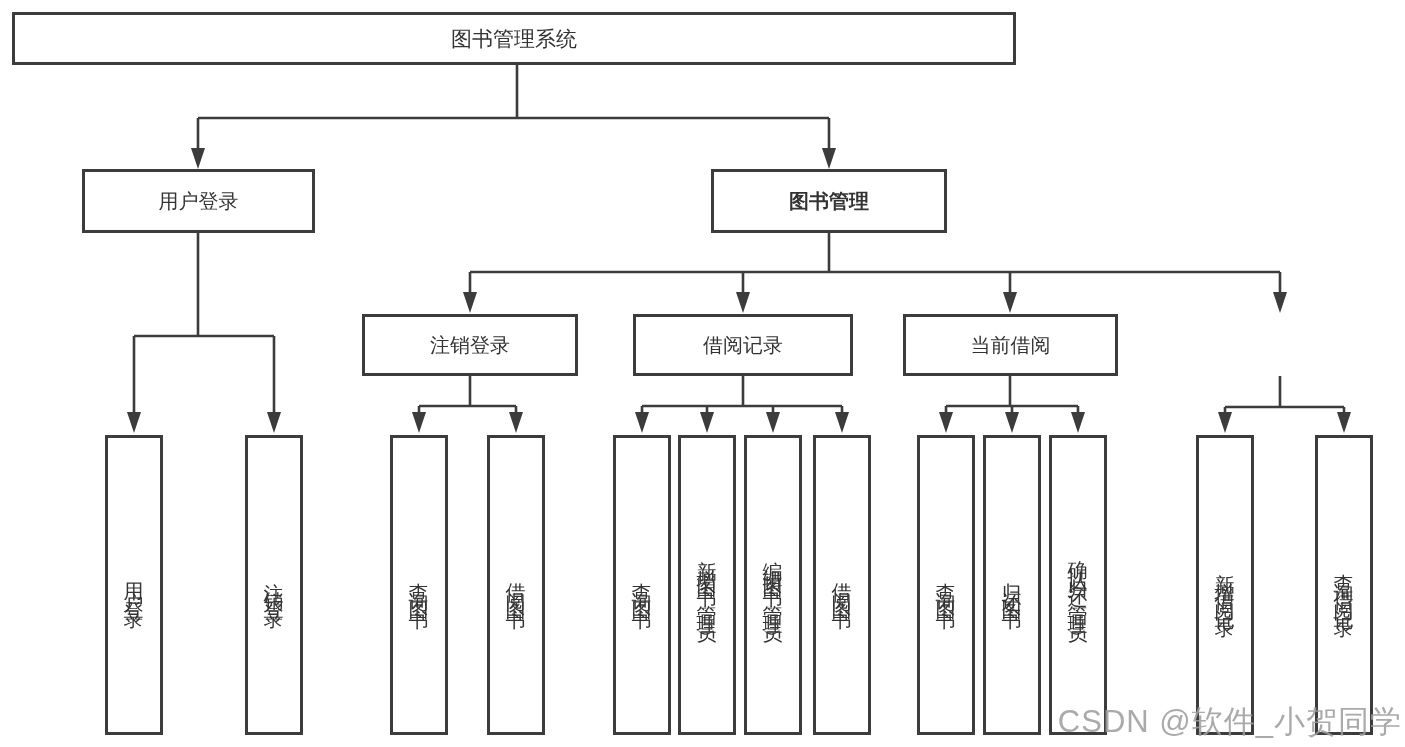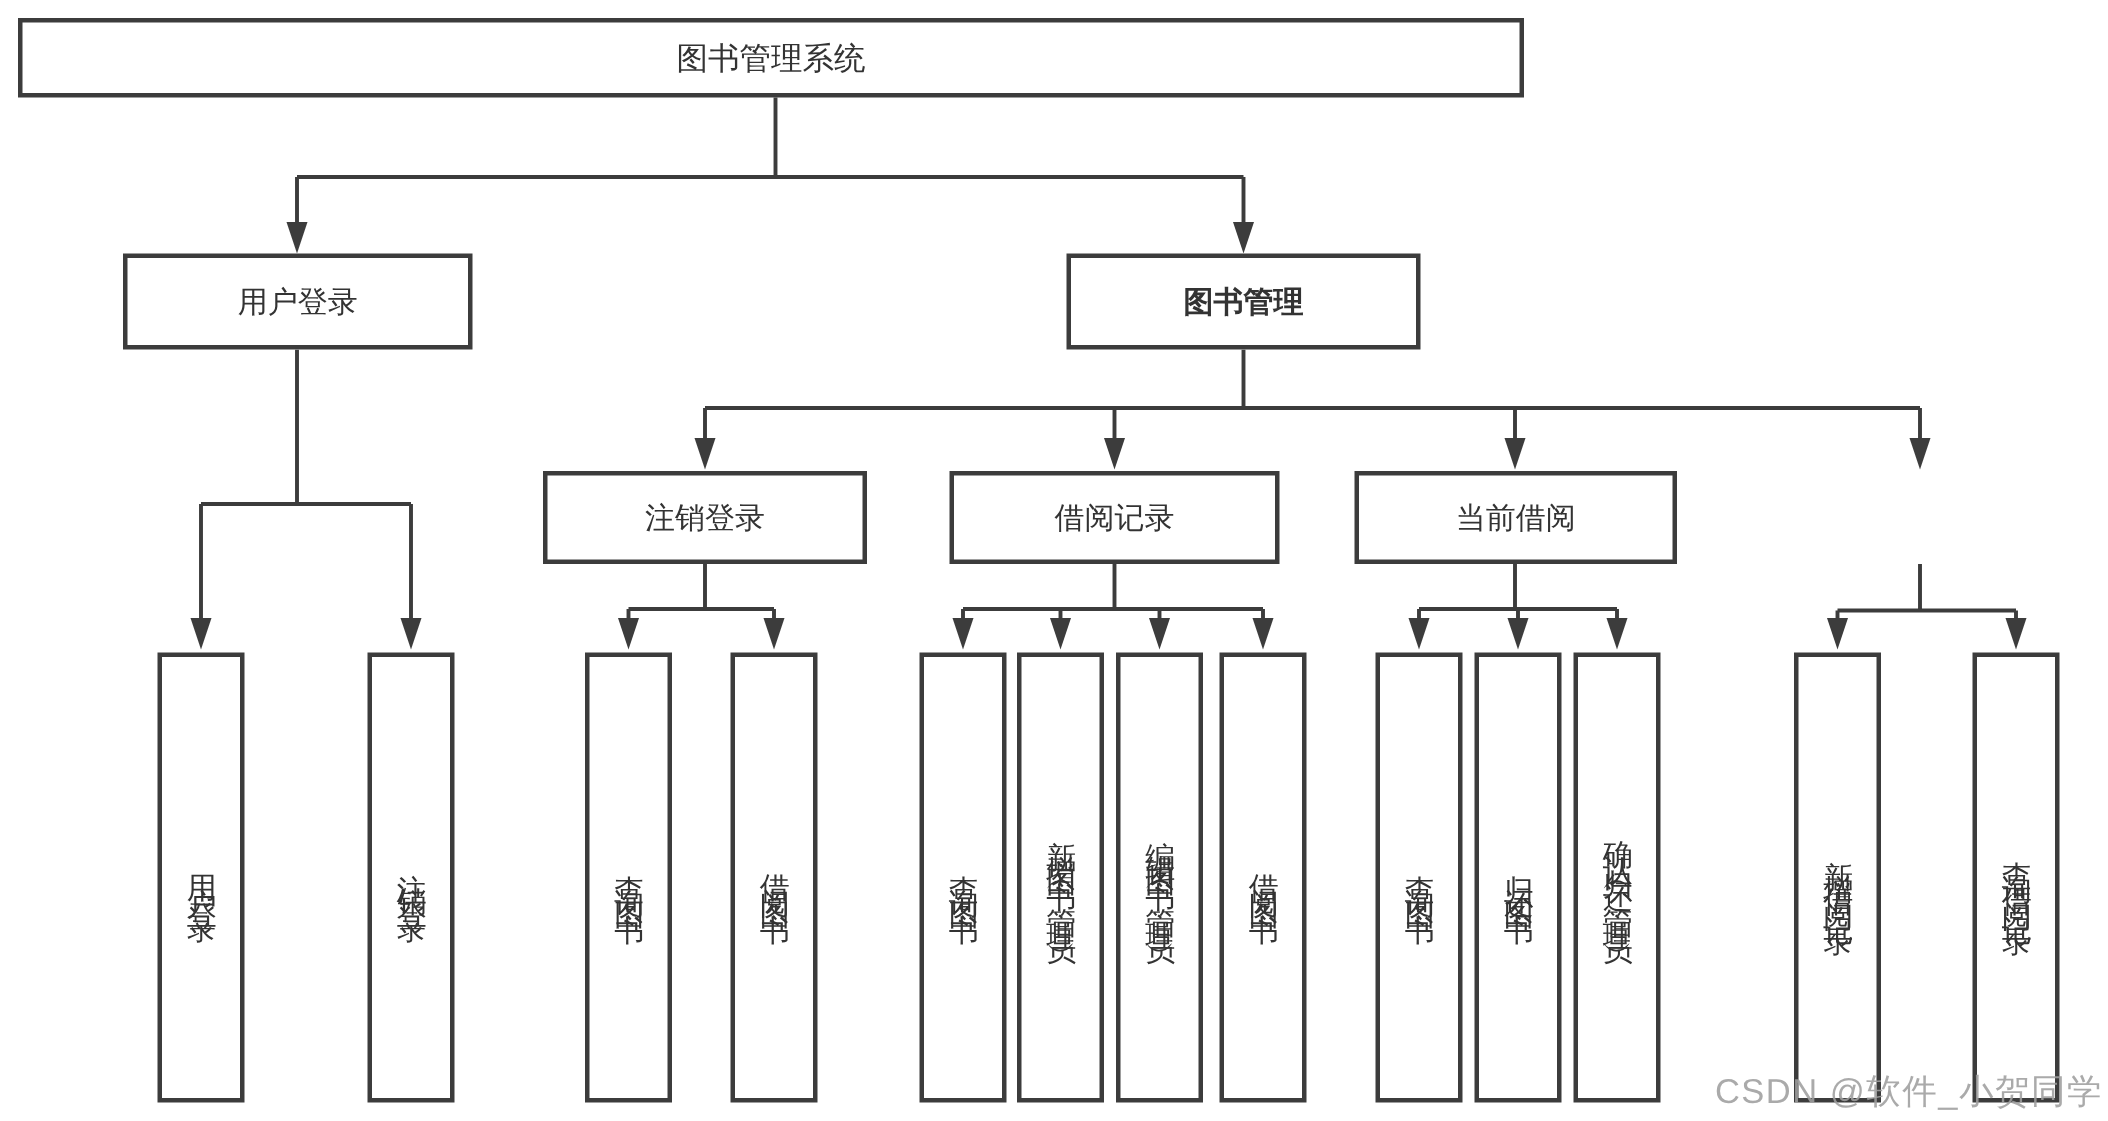--- a/index.html
+++ b/index.html
@@ -34,21 +34,21 @@
     text-orientation: mixed;
     letter-spacing: 9px;
     font-size: 20px;
     line-height: 1;
   }
   .leaf span { display: block; }
   .watermark {
     position: absolute;
     right: 3px;
     bottom: 4px;
-    font-size: 23px;
+    font-size: 31px;
     color: rgba(158, 158, 158, 0.88);
     letter-spacing: 1px;
     z-index: 10;
     white-space: nowrap;
   }
 </style>
 </head>
 <body>
 
 <div id="canvas">

